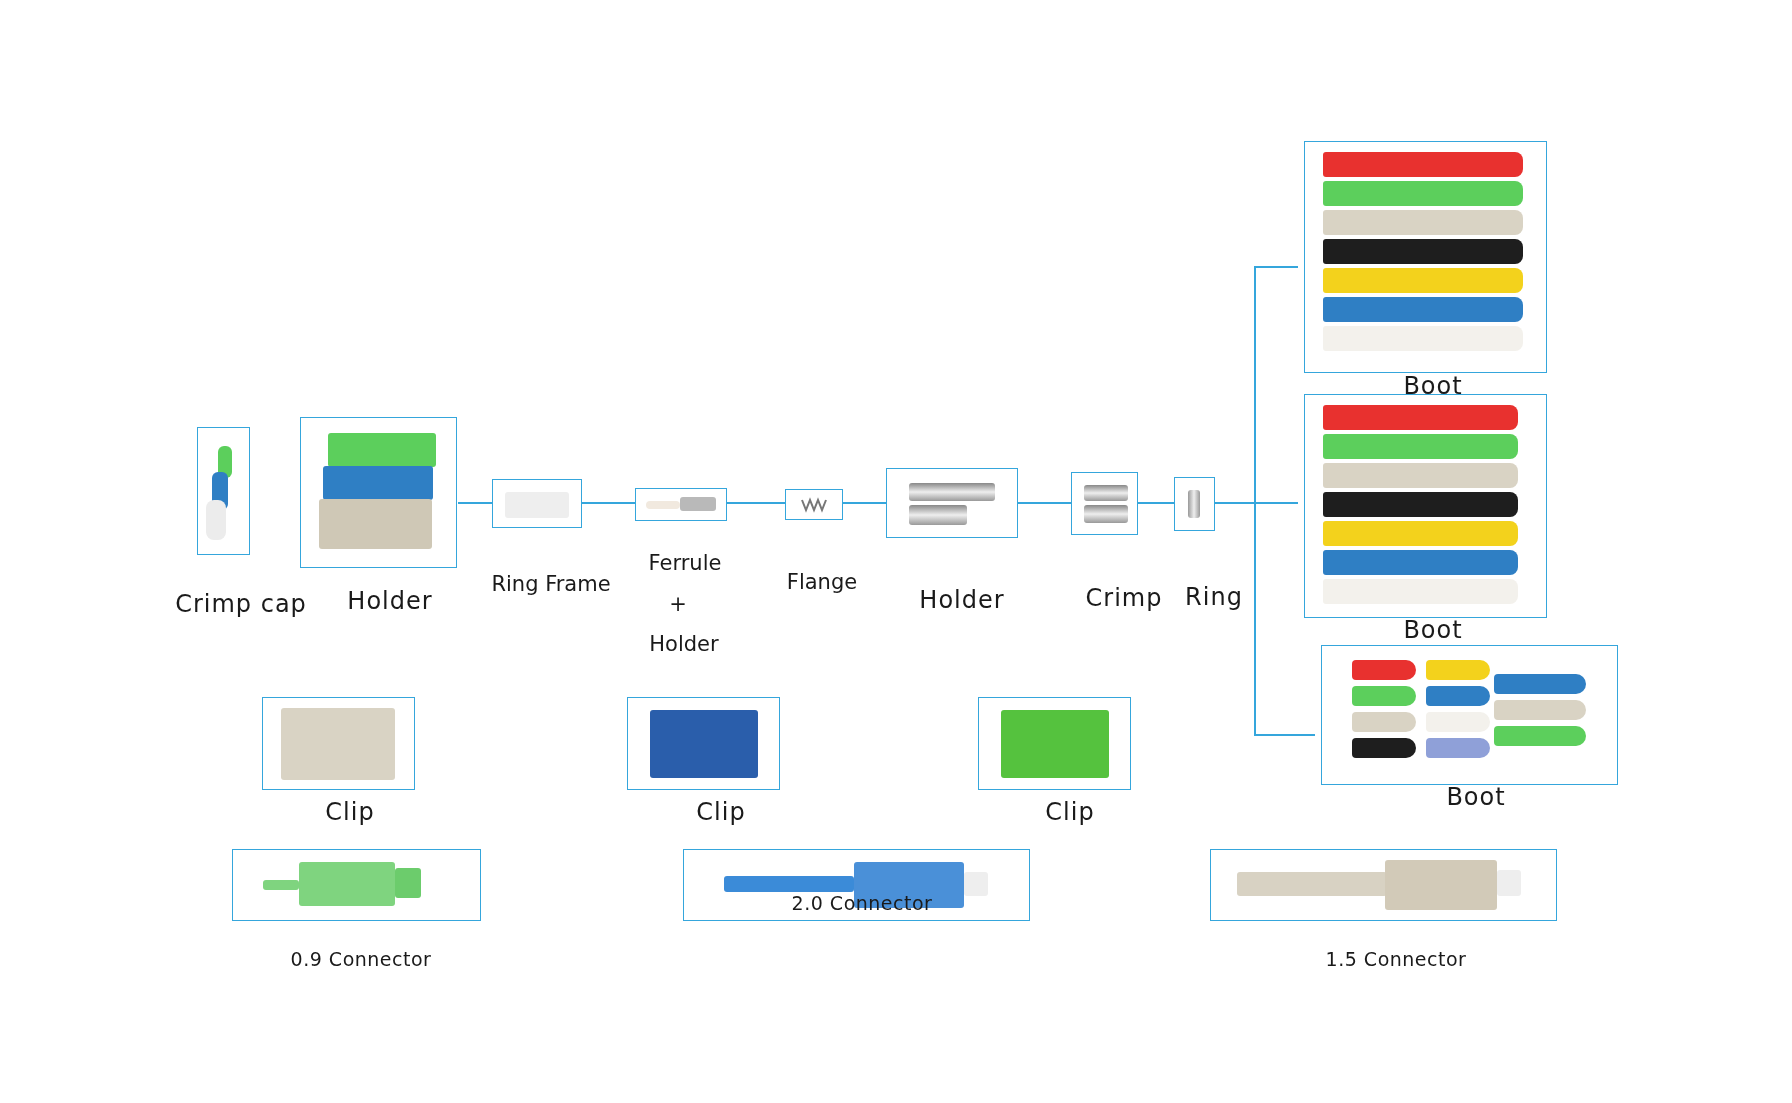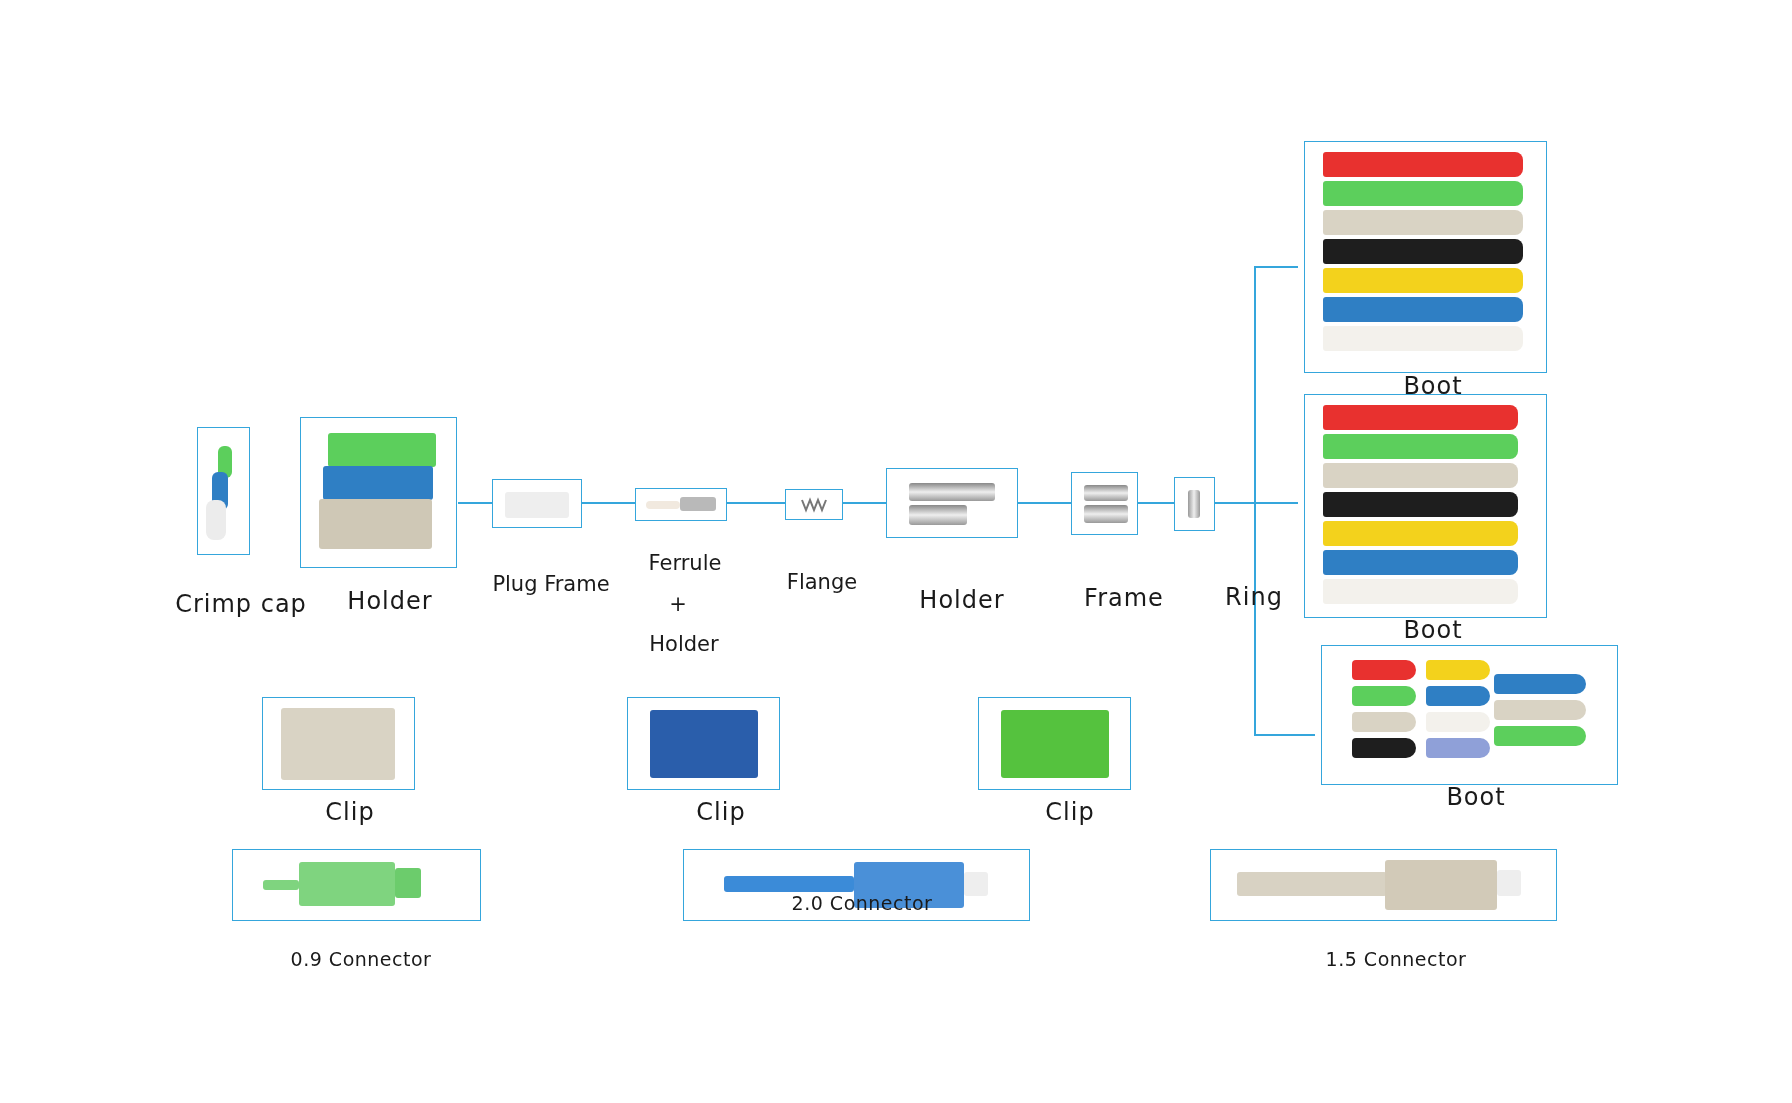--- a/index.html
+++ b/index.html
@@ -32,21 +32,21 @@
 <div class="box" style="left:300px; top:417px; width:157px; height:151px;">
   <div class="part" style="left:27px;top:15px;width:108px;height:34px;background:#5ccf5c;"></div>
   <div class="part" style="left:22px;top:48px;width:110px;height:34px;background:#2f7fc4;"></div>
   <div class="part" style="left:18px;top:81px;width:113px;height:50px;background:#cfc8b6;"></div>
 </div>
 <div class="lbl" style="left:390px; top:587px;">Holder</div>
 
 <div class="box" style="left:492px; top:479px; width:90px; height:49px;">
   <div class="part" style="left:12px;top:12px;width:64px;height:26px;background:#eeeeee;"></div>
 </div>
-<div class="lbl-md" style="left:551px; top:572px;">Plug Frame</div>
+<div class="lbl-md" style="left:551px; top:572px;">Ring Frame</div>
 
 <div class="box" style="left:635px; top:488px; width:92px; height:33px;">
   <div class="part" style="left:10px;top:12px;width:34px;height:8px;background:#f1e9df;border-radius:4px;"></div>
   <div class="part" style="left:44px;top:8px;width:36px;height:14px;background:#b9b9b9;"></div>
 </div>
 <div class="lbl-md" style="left:685px; top:551px;">Ferrule</div>
 <div class="lbl-md" style="left:678px; top:592px;">+</div>
 <div class="lbl-md" style="left:684px; top:632px;">Holder</div>
 
 <div class="box" style="left:785px; top:489px; width:58px; height:31px;">
@@ -59,26 +59,26 @@
 <div class="box" style="left:886px; top:468px; width:132px; height:70px;">
   <div class="part" style="left:22px;top:14px;width:86px;height:18px;background:linear-gradient(#888,#eee,#999);"></div>
   <div class="part" style="left:22px;top:36px;width:58px;height:20px;background:linear-gradient(#888,#eee,#999);"></div>
 </div>
 <div class="lbl" style="left:962px; top:586px;">Holder</div>
 
 <div class="box" style="left:1071px; top:472px; width:67px; height:63px;">
   <div class="part" style="left:12px;top:12px;width:44px;height:16px;background:linear-gradient(#888,#eee,#999);"></div>
   <div class="part" style="left:12px;top:32px;width:44px;height:18px;background:linear-gradient(#888,#eee,#999);"></div>
 </div>
-<div class="lbl" style="left:1124px; top:584px;">Frame</div>
+<div class="lbl" style="left:1124px; top:584px;">Crimp</div>
 
 <div class="box" style="left:1174px; top:477px; width:41px; height:54px;">
   <div class="part" style="left:13px;top:12px;width:12px;height:28px;background:linear-gradient(90deg,#999,#eee,#999);"></div>
 </div>
-<div class="lbl" style="left:1254px; top:583px;">Ring</div>
+<div class="lbl" style="left:1214px; top:583px;">Ring</div>
 
 <div class="box" style="left:1304px; top:141px; width:243px; height:232px;" id="boot0">
     <div class="part" style="left: 18px; top: 10px; width: 200px; height: 25px; background: rgb(232, 49, 47); border-radius: 3px 8px 8px 3px;"></div>
     <div class="part" style="left: 18px; top: 39px; width: 200px; height: 25px; background: rgb(92, 207, 92); border-radius: 3px 8px 8px 3px;"></div>
     <div class="part" style="left: 18px; top: 68px; width: 200px; height: 25px; background: rgb(217, 211, 196); border-radius: 3px 8px 8px 3px;"></div>
     <div class="part" style="left: 18px; top: 97px; width: 200px; height: 25px; background: rgb(30, 30, 30); border-radius: 3px 8px 8px 3px;"></div>
     <div class="part" style="left: 18px; top: 126px; width: 200px; height: 25px; background: rgb(243, 210, 28); border-radius: 3px 8px 8px 3px;"></div>
     <div class="part" style="left: 18px; top: 155px; width: 200px; height: 25px; background: rgb(47, 127, 196); border-radius: 3px 8px 8px 3px;"></div>
     <div class="part" style="left: 18px; top: 184px; width: 200px; height: 25px; background: rgb(243, 241, 236); border-radius: 3px 8px 8px 3px;"></div>
   </div>

